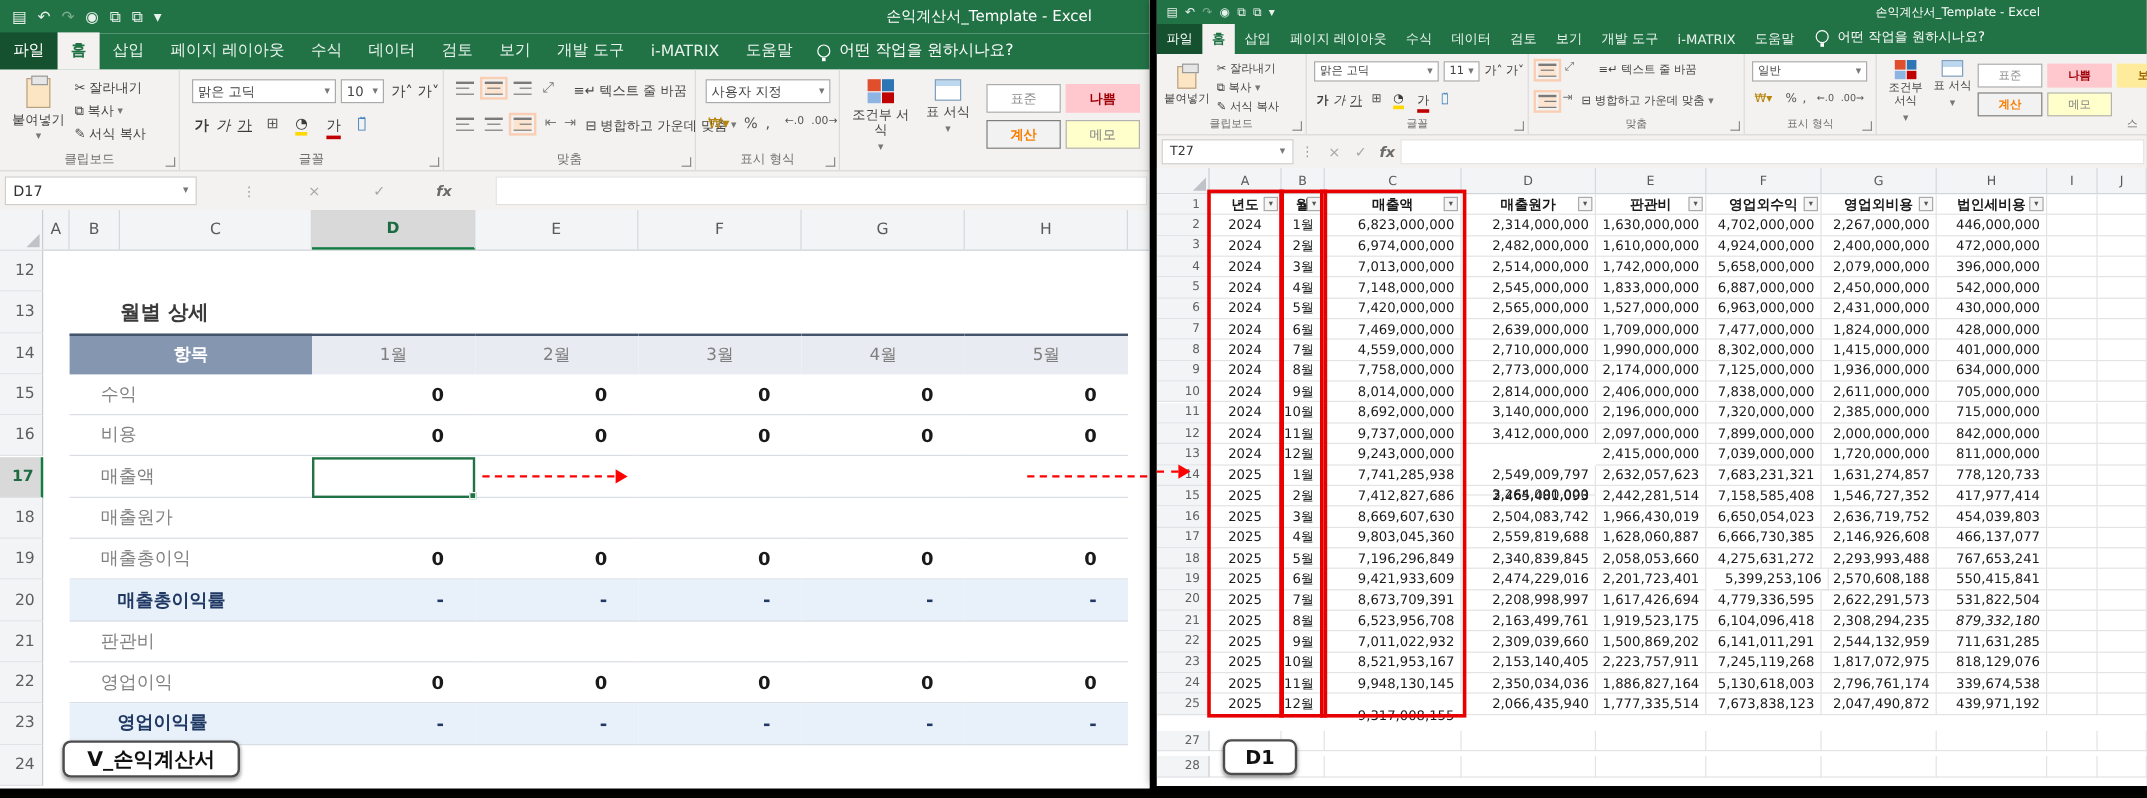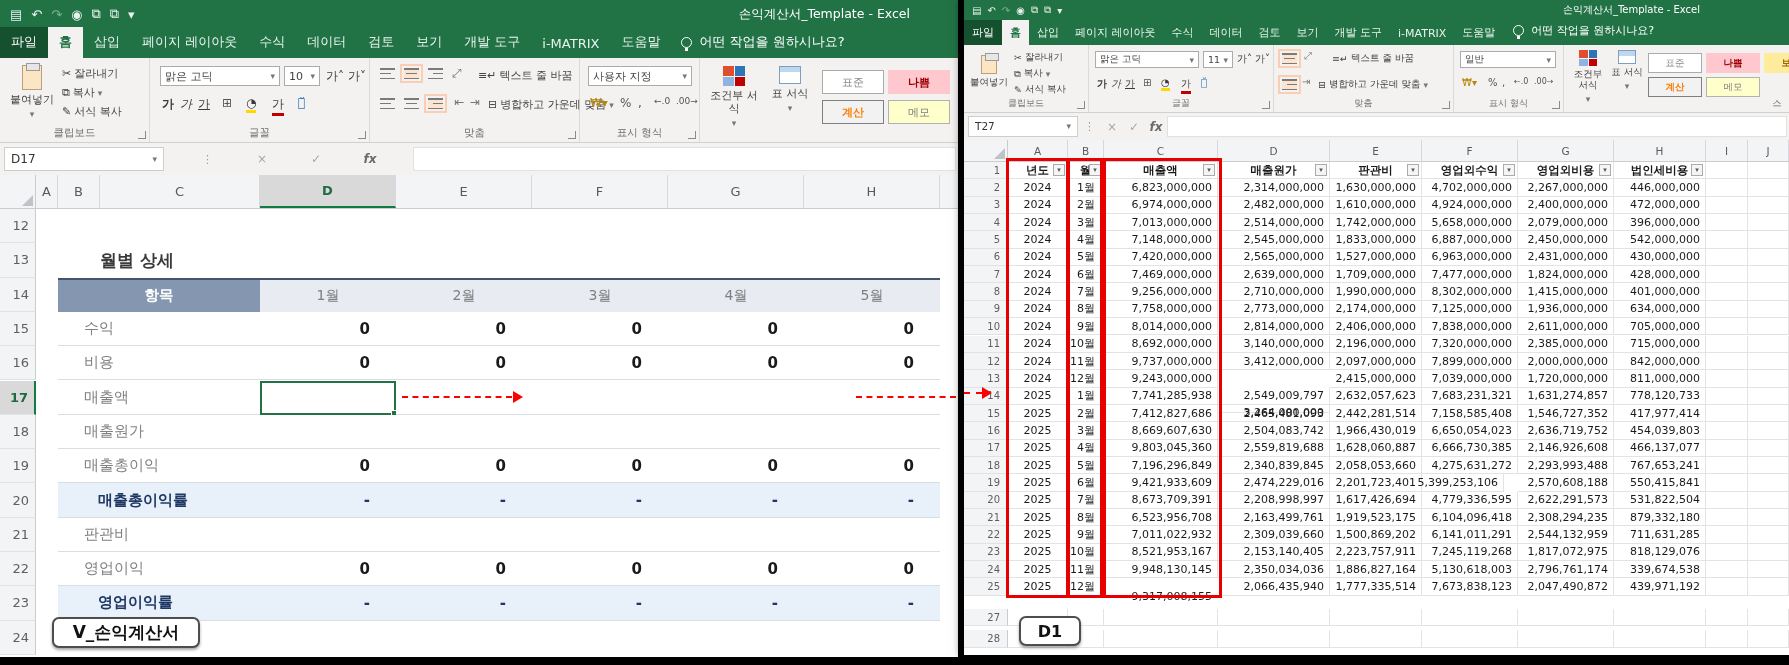--- a/index.html
+++ b/index.html
@@ -664,21 +664,21 @@
         <div class="rcell num" style="left: 458px; width: 96px;">7,477,000,000</div>
         <div class="rcell num" style="left: 554px; width: 96px;">1,824,000,000</div>
         <div class="rcell num" style="left: 650px; width: 92px;">428,000,000</div>
         <div class="rcell" style="left: 742px; width: 42px;"></div>
         <div class="rcell" style="left: 784px; width: 41px;"></div>
       </div>
       <div class="srow" style="top: 121.45px; height: 17.35px;">
         <div class="rowhdr">8</div>
         <div class="rcell yr" style="left: 44px; width: 60px;">2024</div>
         <div class="rcell mo" style="left: 104px; width: 36px;">7월</div>
-        <div class="rcell num" style="left: 140px; width: 114px;">9,256,000,000</div>
+        <div class="rcell num" style="left: 140px; width: 114px;">4,559,000,000</div>
         <div class="rcell num" style="left: 254px; width: 112px;">2,710,000,000</div>
         <div class="rcell num" style="left: 366px; width: 92px;">1,990,000,000</div>
         <div class="rcell num" style="left: 458px; width: 96px;">8,302,000,000</div>
         <div class="rcell num" style="left: 554px; width: 96px;">1,415,000,000</div>
         <div class="rcell num" style="left: 650px; width: 92px;">401,000,000</div>
         <div class="rcell" style="left: 742px; width: 42px;"></div>
         <div class="rcell" style="left: 784px; width: 41px;"></div>
       </div>
       <div class="srow" style="top: 138.8px; height: 17.35px;">
         <div class="rowhdr">9</div>
@@ -810,21 +810,21 @@
         <div class="rcell" style="left: 742px; width: 42px;"></div>
         <div class="rcell" style="left: 784px; width: 41px;"></div>
       </div>
       <div class="srow" style="top: 312.3px; height: 17.35px;">
         <div class="rowhdr">19</div>
         <div class="rcell yr" style="left: 44px; width: 60px;">2025</div>
         <div class="rcell mo" style="left: 104px; width: 36px;">6월</div>
         <div class="rcell num" style="left: 140px; width: 114px;">9,421,933,609</div>
         <div class="rcell num" style="left: 254px; width: 112px;">2,474,229,016</div>
         <div class="rcell num" style="left: 366px; width: 92px;">2,201,723,401</div>
-        <div class="rcell num" style="left: 444px; width: 96px; text-align: center;">5,399,253,106</div>
+        <div class="rcell num" style="left: 464px; width: 96px; text-align: center;">5,399,253,106</div>
         <div class="rcell num" style="left: 554px; width: 96px;">2,570,608,188</div>
         <div class="rcell num" style="left: 650px; width: 92px;">550,415,841</div>
         <div class="rcell" style="left: 742px; width: 42px;"></div>
         <div class="rcell" style="left: 784px; width: 41px;"></div>
       </div>
       <div class="srow" style="top: 329.65px; height: 17.35px;">
         <div class="rowhdr">20</div>
         <div class="rcell yr" style="left: 44px; width: 60px;">2025</div>
         <div class="rcell mo" style="left: 104px; width: 36px;">7월</div>
         <div class="rcell num" style="left: 140px; width: 114px;">8,673,709,391</div>
@@ -838,21 +838,21 @@
       </div>
       <div class="srow" style="top: 347px; height: 17.35px;">
         <div class="rowhdr">21</div>
         <div class="rcell yr" style="left: 44px; width: 60px;">2025</div>
         <div class="rcell mo" style="left: 104px; width: 36px;">8월</div>
         <div class="rcell num" style="left: 140px; width: 114px;">6,523,956,708</div>
         <div class="rcell num" style="left: 254px; width: 112px;">2,163,499,761</div>
         <div class="rcell num" style="left: 366px; width: 92px;">1,919,523,175</div>
         <div class="rcell num" style="left: 458px; width: 96px;">6,104,096,418</div>
         <div class="rcell num" style="left: 554px; width: 96px;">2,308,294,235</div>
-        <div class="rcell num" style="left: 650px; width: 92px;">879,332,180</div>
+        <div class="rcell num" style="left: 650px; width: 92px; font-style: italic;">879,332,180</div>
         <div class="rcell" style="left: 742px; width: 42px;"></div>
         <div class="rcell" style="left: 784px; width: 41px;"></div>
       </div>
       <div class="srow" style="top: 364.35px; height: 17.35px;">
         <div class="rowhdr">22</div>
         <div class="rcell yr" style="left: 44px; width: 60px;">2025</div>
         <div class="rcell mo" style="left: 104px; width: 36px;">9월</div>
         <div class="rcell num" style="left: 140px; width: 114px;">7,011,022,932</div>
         <div class="rcell num" style="left: 254px; width: 112px;">2,309,039,660</div>
         <div class="rcell num" style="left: 366px; width: 92px;">1,500,869,202</div>

